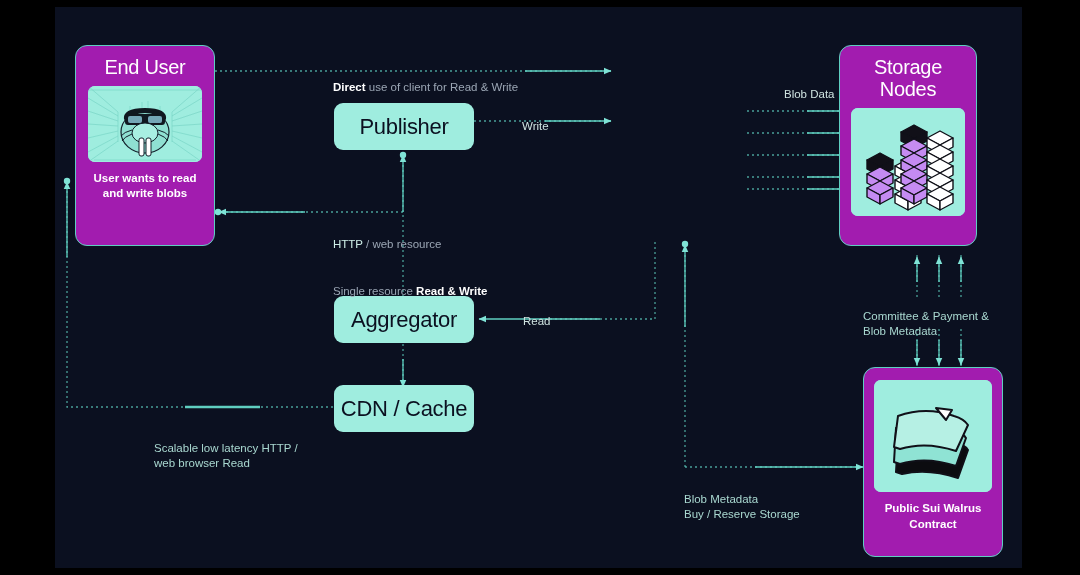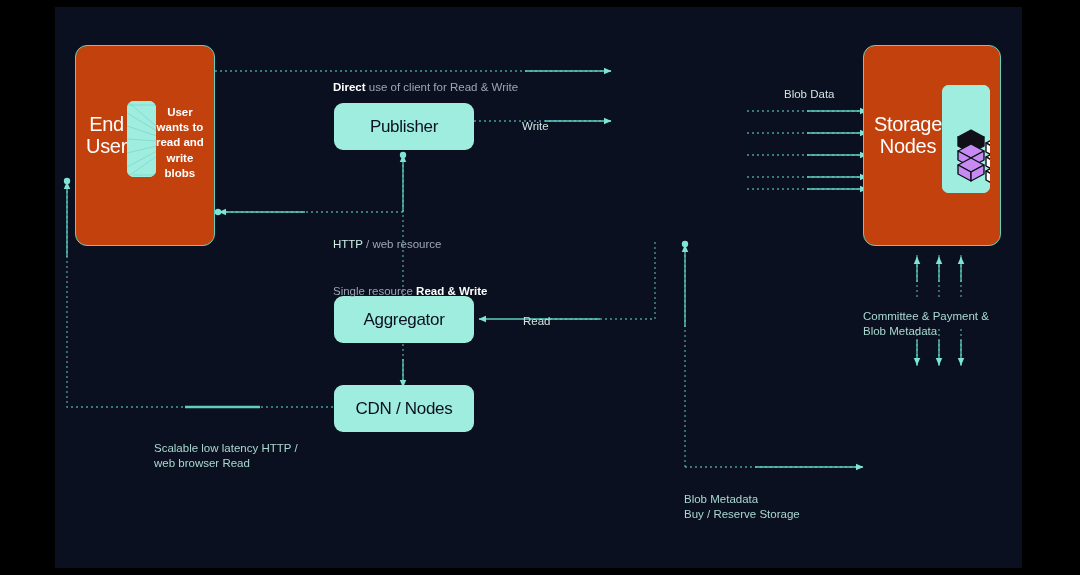--- a/index.html
+++ b/index.html
@@ -12,43 +12,43 @@
   #stage { position: relative; width: 1080px; height: 575px; background: #000; }
   #canvas {
     position: absolute; left: 55px; top: 7px;
     width: 967px; height: 561px;
     background: #0B1020;
   }
   .node {
     position: absolute;
     border: 1.6px solid #5FCFC0;
     border-radius: 12px;
-    background: #c2410c;
-    display: flex; flex-direction: row;
+    background: #a21caf;
+    display: flex; flex-direction: column;
     align-items: center;
     padding: 10px 10px 24px;
   }
   .node.purple { border-color: #A96BE0; }
   .node-title {
     color: #FFFFFF; font-size: 20px; font-weight: 500;
     letter-spacing: -0.3px; text-align: center; line-height: 1.1;
     margin-bottom: 8px;
   }
   .node-caption {
     color: #FFFFFF; font-size: 11.5px; font-weight: bold;
     text-align: center; line-height: 1.33; margin-top: 9px;
   }
   .art { border-radius: 7px; overflow: hidden; position: relative; background: #9FEDDF; }
   .art.purple { background: #C58BF2; }
 
   .pill {
     position: absolute;
     background: #9FEDDF; border-radius: 9px;
     display: flex; align-items: center; justify-content: center;
-    color: #0B1020; font-size: 17px; letter-spacing: -0.3px;
+    color: #0B1020; font-size: 22px; letter-spacing: -0.3px;
   }
 
   .lbl {
     position: absolute; color: #9BA6B4;
     font-size: 11.5px; line-height: 1.35; white-space: pre-line;
   }
   .lbl .hi { color: #FFFFFF; font-weight: bold; }
   .lbl .mint { color: #CFEFE8; }
   .lbl.c { color: #CFE3E0; }
   .lbl.mintall { color: #A9D8D0; }
@@ -156,21 +156,21 @@
             <rect x="58" y="52" width="5" height="18" rx="2" fill="#FFFFFF" stroke="#13202B" stroke-width="1"></rect>
           </g>
         </svg>
       </div>
       <div class="node-caption">User wants to
 read and write
 blobs</div>
     </div>
 
 
-    <div class="node" style="left:808px; top:38px; width:138px; height:201px;">
+    <div class="node" style="left:784px; top:38px; width:138px; height:201px;">
       <div class="node-title" style="white-space:pre-line;">Storage
 Nodes</div>
       <div class="art" style="width:114px;height:108px;">
         <svg viewBox="0 0 114 108" width="114" height="108">
           <rect width="114" height="108" fill="#9FEDDF"></rect>
           <g stroke="#101018" stroke-width="1.4" stroke-linejoin="round">
 
             <g fill="#111018">
                 <path d="M16,52 l13,-7 l13,7 l-13,7z"></path>
                 <path d="M16,52 l0,9 l13,7 l0,-9z"></path>
@@ -252,29 +252,44 @@
             <g fill="#FFFFFF">
                 <path d="M76,86 l13,-7 l13,7 l-13,7z"></path>
                 <path d="M76,86 l0,9 l13,7 l0,-9z"></path>
                 <path d="M102,86 l0,9 l-13,7 l0,-9z"></path>
               </g>
           </g>
         </svg>
       </div>
     </div>
 
+    <div class="node" style="left:808px; top:360px; width:140px; height:190px; padding-top:12px;">
+      <div class="art" style="width:118px;height:128px;">
+        <svg viewBox="0 0 118 128" width="118" height="128">
+          <rect width="118" height="128" fill="#9FEDDF"></rect>
+          <g stroke="#101018" stroke-width="2" stroke-linejoin="round">
+            <path d="M24,58 q28,-6 56,4 q10,2 14,8 l-10,28 q-30,-10 -56,-4 l-6,-2z" fill="#0C0C10"></path>
+            <path d="M22,48 q28,-8 56,2 q10,2 14,8 l-10,28 q-30,-10 -56,-2 l-6,-2z" fill="#8FE3D4"></path>
+            <path d="M24,36 q28,-10 56,0 q10,3 14,9 l-12,26 q-30,-10 -56,-2 l-6,-2z" fill="#B6F0E4"></path>
+            <path d="M62,28 l16,2 l-6,10 z" fill="#FFFFFF"></path>
+          </g>
+        </svg>
+      </div>
+      <div class="node-caption">Public Sui Walrus
+Contract</div>
+    </div>
 
     <div class="pill" style="left:279px; top:96px; width:140px; height:47px;">
       <span>Publisher</span>
     </div>
     <div class="pill" style="left:279px; top:289px; width:140px; height:47px;">
       <span>Aggregator</span>
     </div>
     <div class="pill" style="left:279px; top:378px; width:140px; height:47px;">
-      <span>CDN / Nodes</span>
+      <span>CDN / Cache</span>
     </div>
 
     <div class="lbl" style="left:278px; top:57px;">
       <span class="hi">Direct</span><span> use of client for Read &amp; Write</span>
     </div>
 
     <div class="lbl c" style="left:467px; top:96px;">
       <span>Write</span>
     </div>
 

